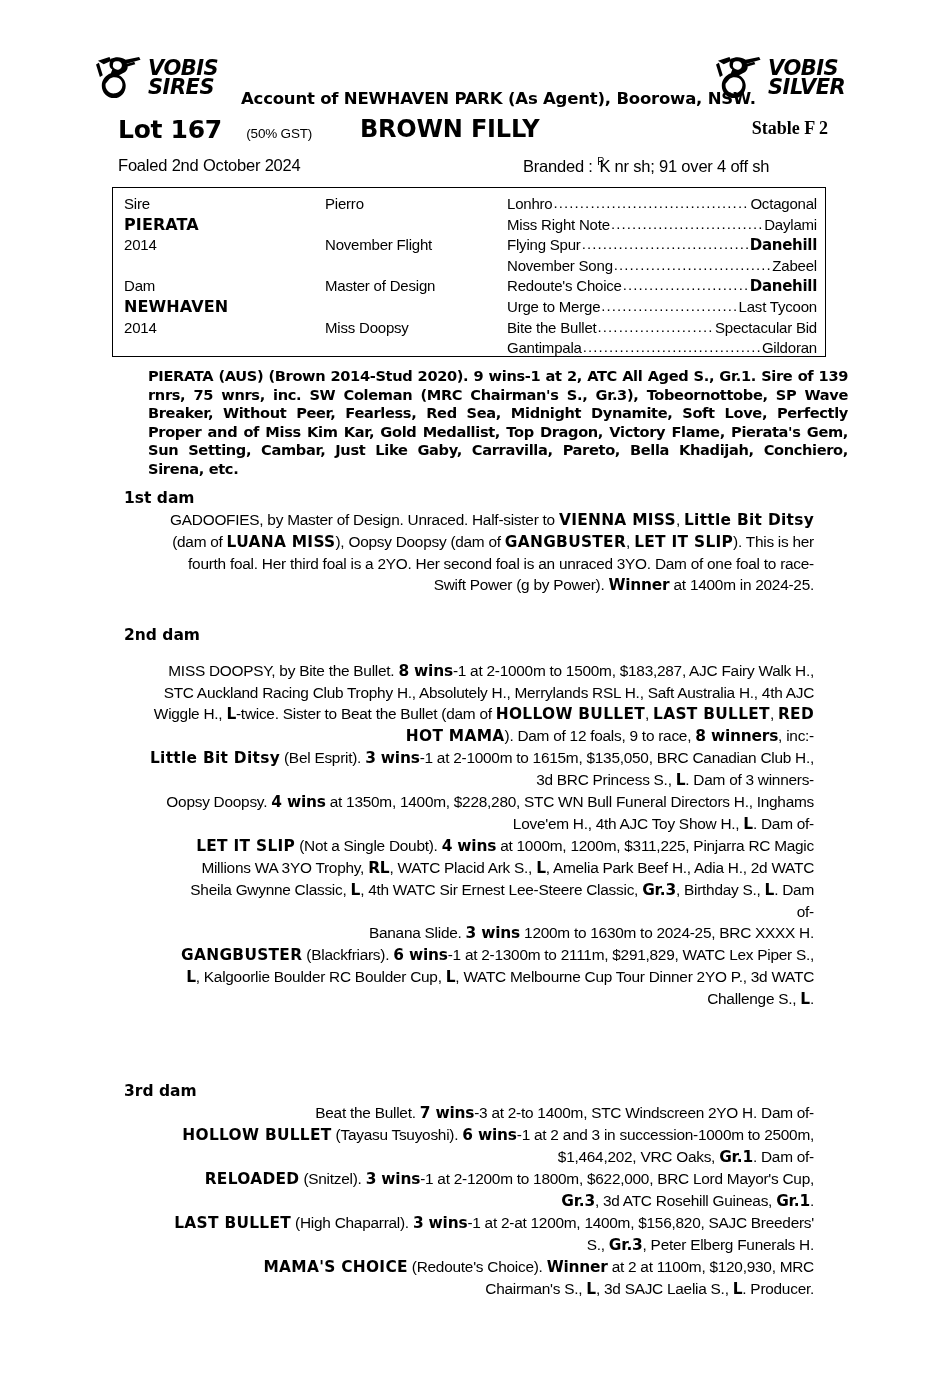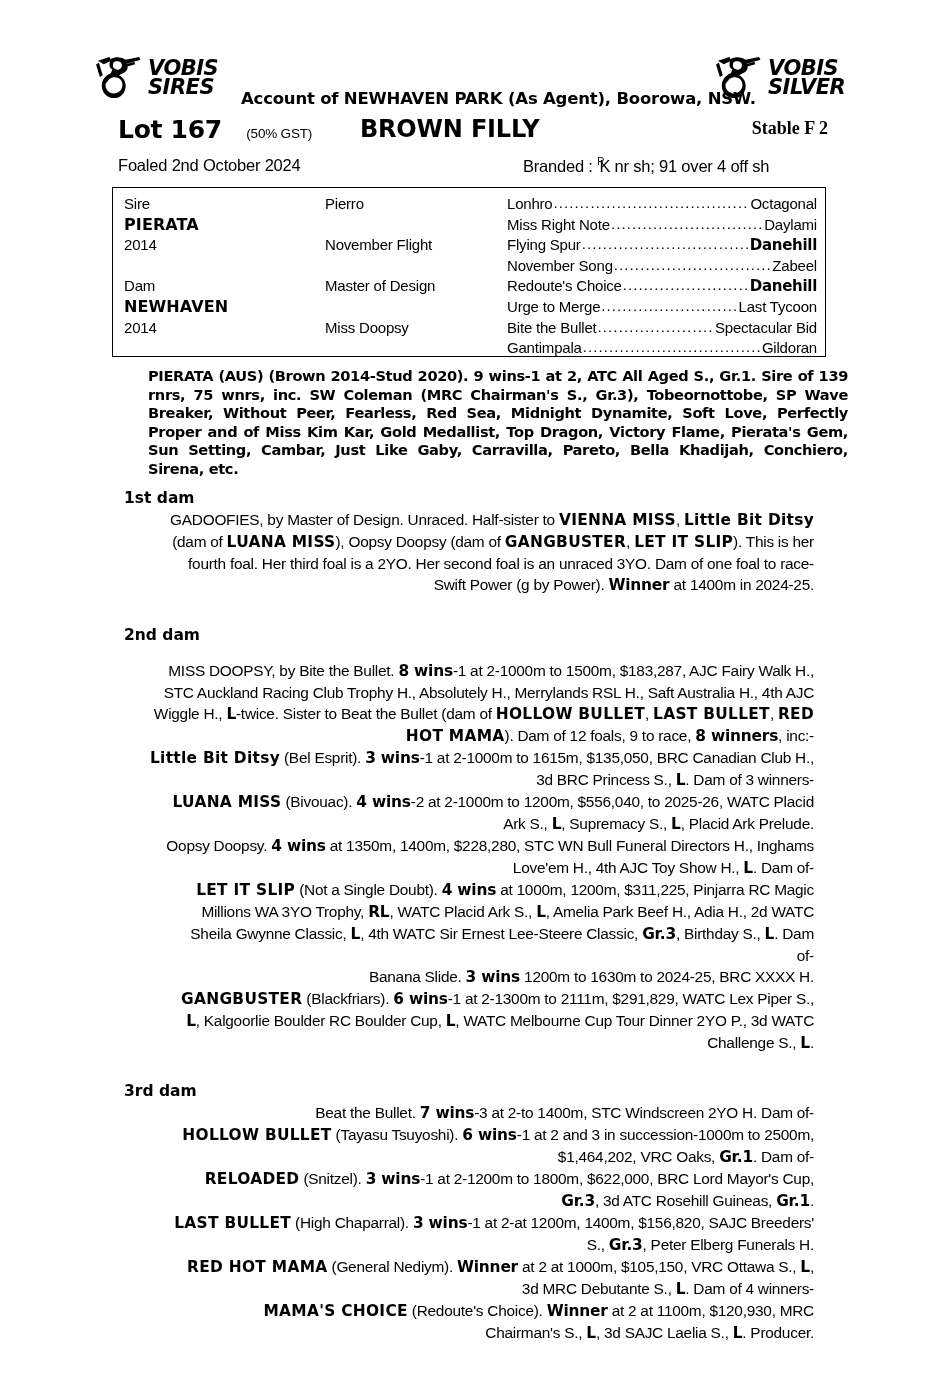--- a/index.html
+++ b/index.html
@@ -354,30 +354,28 @@
   <div class="dam-head" style="top:489px">1st dam</div>
   <div class="dam-body" id="dam1" style="top:509px">
       <p class="p-i1">GADOOFIES, by Master of Design. Unraced. Half-sister to <b class="caps">VIENNA MISS</b>, <b class="caps">Little Bit Ditsy</b> (dam of <b class="caps">LUANA MISS</b>), Oopsy Doopsy (dam of <b class="caps">GANGBUSTER</b>, <b class="caps">LET IT SLIP</b>). This is her fourth foal. Her third foal is a 2YO. Her second foal is an unraced 3YO. Dam of one foal to race-</p>
       <p class="p-last">Swift Power (g by Power). <b>Winner</b> at 1400m in 2024-25.</p>
     </div>
 
   <div class="dam-head" style="top:626px">2nd dam</div>
   <div class="dam-body" id="dam2" style="top:660px">
       <p class="p-i1">MISS DOOPSY, by Bite the Bullet. <b>8 wins</b>-1 at 2-1000m to 1500m, $183,287, AJC Fairy Walk H., STC Auckland Racing Club Trophy H., Absolutely H., Merrylands RSL H., Saft Australia H., 4th AJC Wiggle H., <b>L</b>-twice. Sister to Beat the Bullet (dam of <b class="caps">HOLLOW BULLET</b>, <b class="caps">LAST BULLET</b>, <b class="caps">RED HOT MAMA</b>). Dam of 12 foals, 9 to race, <b>8 winners</b>, inc:-</p>
       <p class="p-i1"><b class="caps">Little Bit Ditsy</b> (Bel Esprit). <b>3 wins</b>-1 at 2-1000m to 1615m, $135,050, BRC Canadian Club H., 3d BRC Princess S., <b>L</b>. Dam of 3 winners-</p>
-      <p class="p-i2"><b class="caps">LUANA MISS</b> (Bivouac). <b>4 wins</b>-2 at 2-1000m to 1200m, $556,040, to 2025-26, WATC Placid Ark S., <b>L</b>, Supremacy S., <b>L</b>, Placid Ark Prelude.</p>
       <p class="p-i1">Oopsy Doopsy. <b>4 wins</b> at 1350m, 1400m, $228,280, STC WN Bull Funeral Directors H., Inghams Love'em H., 4th AJC Toy Show H., <b>L</b>. Dam of-</p>
       <p class="p-i2"><b class="caps">LET IT SLIP</b> (Not a Single Doubt). <b>4 wins</b> at 1000m, 1200m, $311,225, Pinjarra RC Magic Millions WA 3YO Trophy, <b>RL</b>, WATC Placid Ark S., <b>L</b>, Amelia Park Beef H., Adia H., 2d WATC Sheila Gwynne Classic, <b>L</b>, 4th WATC Sir Ernest Lee-Steere Classic, <b>Gr.3</b>, Birthday S., <b>L</b>. Dam of-</p>
       <p class="p-i3">Banana Slide. <b>3 wins</b> 1200m to 1630m to 2024-25, BRC XXXX H.</p>
       <p class="p-i2 p-last"><b class="caps">GANGBUSTER</b> (Blackfriars). <b>6 wins</b>-1 at 2-1300m to 2111m, $291,829, WATC Lex Piper S., <b>L</b>, Kalgoorlie Boulder RC Boulder Cup, <b>L</b>, WATC Melbourne Cup Tour Dinner 2YO P., 3d WATC Challenge S., <b>L</b>.</p>
     </div>
 
   <div class="dam-head" style="top:1082px">3rd dam</div>
   <div class="dam-body" id="dam3" style="top:1102px">
       <p class="p-i1">Beat the Bullet. <b>7 wins</b>-3 at 2-to 1400m, STC Windscreen 2YO H. Dam of-</p>
       <p class="p-i2"><b class="caps">HOLLOW BULLET</b> (Tayasu Tsuyoshi). <b>6 wins</b>-1 at 2 and 3 in succession-1000m to 2500m, $1,464,202, VRC Oaks, <b>Gr.1</b>. Dam of-</p>
       <p class="p-i3"><b class="caps">RELOADED</b> (Snitzel). <b>3 wins</b>-1 at 2-1200m to 1800m, $622,000, BRC Lord Mayor's Cup, <b>Gr.3</b>, 3d ATC Rosehill Guineas, <b>Gr.1</b>.</p>
       <p class="p-i2"><b class="caps">LAST BULLET</b> (High Chaparral). <b>3 wins</b>-1 at 2-at 1200m, 1400m, $156,820, SAJC Breeders' S., <b>Gr.3</b>, Peter Elberg Funerals H.</p>
-      <p class="p-i2"><b class="caps">RED HOT MAMA</b> (General Nediym). <b>Winner</b> at 2 at 1000m, $105,150, VRC Ottawa S., <b>L</b>, 3d MRC Debutante S., <b>L</b>. Dam of 4 winners-</p>
       <p class="p-i3 p-last"><b class="caps">MAMA'S CHOICE</b> (Redoute's Choice). <b>Winner</b> at 2 at 1100m, $120,930, MRC Chairman's S., <b>L</b>, 3d SAJC Laelia S., <b>L</b>. Producer.</p>
     </div>
 
 </div>
 
 </body></html>

